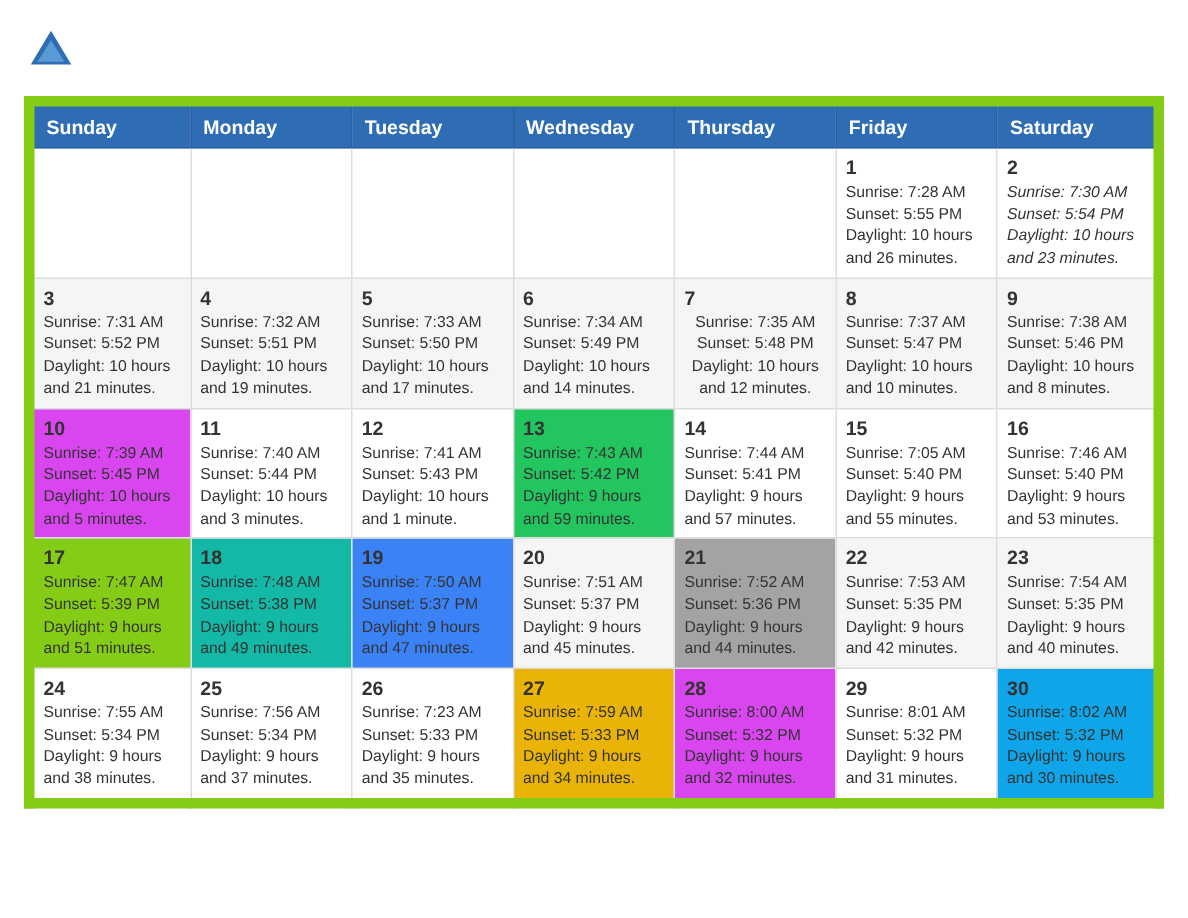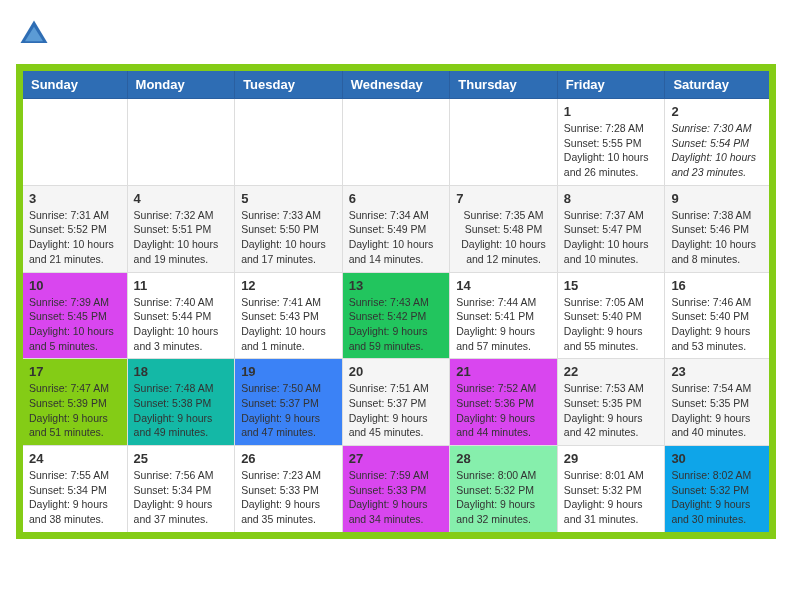--- a/index.html
+++ b/index.html
@@ -247,21 +247,21 @@
           <div class="day-info" style="white-space: pre-line;">Sunrise: 7:50 AM
 Sunset: 5:37 PM
 Daylight: 9 hours and 47 minutes.</div>
         </td>
         <td style="background: rgb(245, 245, 245);">
           <span class="day-number">20</span>
           <div class="day-info" style="white-space: pre-line;">Sunrise: 7:51 AM
 Sunset: 5:37 PM
 Daylight: 9 hours and 45 minutes.</div>
         </td>
-        <td style="background: #d946ef;">
+        <td style="background: #a3a3a3;">
           <span class="day-number">21</span>
           <div class="day-info" style="white-space: pre-line;">Sunrise: 7:52 AM
 Sunset: 5:36 PM
 Daylight: 9 hours and 44 minutes.</div>
         </td>
         <td style="background: rgb(245, 245, 245);">
           <span class="day-number">22</span>
           <div class="day-info" style="white-space: pre-line;">Sunrise: 7:53 AM
 Sunset: 5:35 PM
 Daylight: 9 hours and 42 minutes.</div>
@@ -285,27 +285,27 @@
           <div class="day-info" style="white-space: pre-line;">Sunrise: 7:56 AM
 Sunset: 5:34 PM
 Daylight: 9 hours and 37 minutes.</div>
         </td>
         <td style="background: rgb(255, 255, 255);">
           <span class="day-number">26</span>
           <div class="day-info" style="white-space: pre-line;">Sunrise: 7:23 AM
 Sunset: 5:33 PM
 Daylight: 9 hours and 35 minutes.</div>
         </td>
-        <td style="background: #d946ef;">
+        <td style="background: #eab308;">
           <span class="day-number">27</span>
           <div class="day-info" style="white-space: pre-line;">Sunrise: 7:59 AM
 Sunset: 5:33 PM
 Daylight: 9 hours and 34 minutes.</div>
         </td>
-        <td style="background: #86efac;">
+        <td style="background: #d946ef;">
           <span class="day-number">28</span>
           <div class="day-info" style="white-space: pre-line;">Sunrise: 8:00 AM
 Sunset: 5:32 PM
 Daylight: 9 hours and 32 minutes.</div>
         </td>
         <td style="background: rgb(255, 255, 255);">
           <span class="day-number">29</span>
           <div class="day-info" style="white-space: pre-line;">Sunrise: 8:01 AM
 Sunset: 5:32 PM
 Daylight: 9 hours and 31 minutes.</div>

